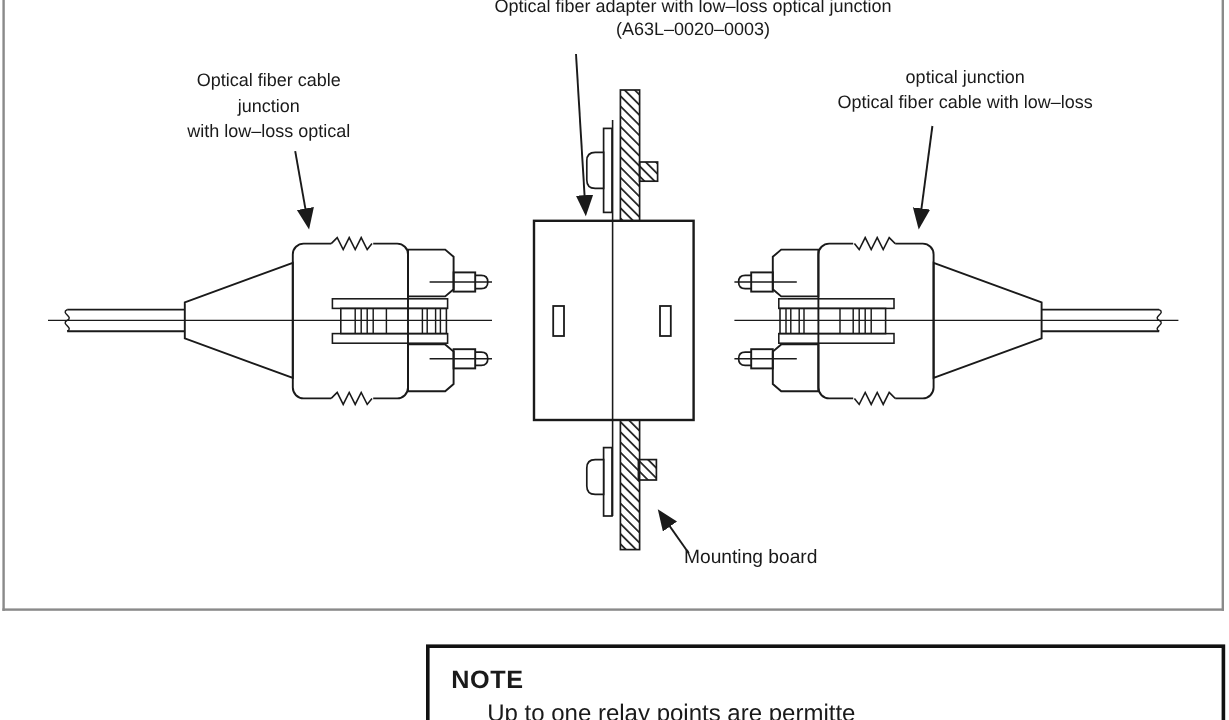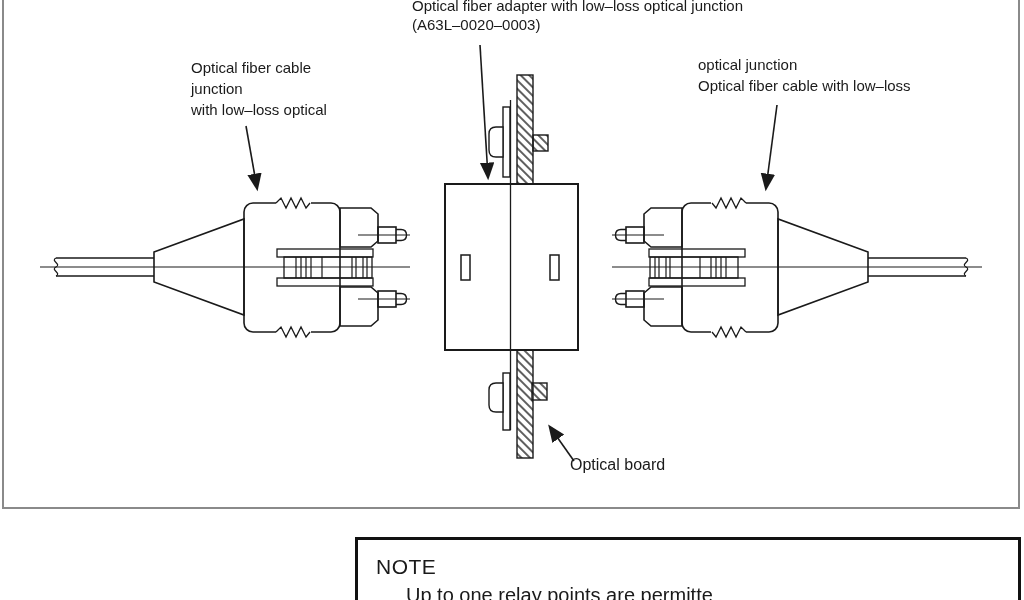--- a/index.html
+++ b/index.html
@@ -1,40 +1,40 @@
 <!DOCTYPE html>
 <html><head>
 <meta charset="utf-8">
 <style>
   html,body{margin:0;padding:0;background:#fff;}
   #page{
     position:relative;width:1024px;height:600px;overflow:hidden;
-    background:#ffffff;font-family:"Liberation Sans",sans-serif;color:#1a1a1a;
+    background:#ffffff;font-family:"Liberation Sans",sans-serif;color:#1a1a1a;text-align:center;
   }
   
   #figure-frame{
     position:absolute;left:2px;top:-8px;width:1014px;height:515px;
     border:2px solid #8a8a8a;border-top:none;
   }
   .label{
     position:absolute;font-size:15px;line-height:21px;color:#1a1a1a;
     white-space:nowrap;
   }
   #adapter-label{left:412px;top:-4px;line-height:19px;}
-  #left-cable-label{left:156px;top:57px;margin-left:35px;}
+  #left-cable-label{left:156px;top:57px;}
   #right-cable-label{left:698px;top:54px;}
   #mounting-board-label{left:570px;top:454px;font-size:16px;}
   svg{position:absolute;left:0;top:0;}
   
   #note-box{
     position:absolute;left:355px;top:537px;width:666px;height:80px;
     border:3px solid #111;box-sizing:border-box;background:#fff;
   }
   #note-heading{
-    position:absolute;left:18px;top:15px;font-size:21px;font-weight:normal;
+    position:absolute;left:18px;top:15px;font-size:21px;font-weight:bold;
     letter-spacing:0.5px;
   }
   #note-body{
     position:absolute;left:48px;top:44px;font-size:20px;white-space:nowrap;
   }
 </style>
 </head>
 <body>
 
 <div id="page">
@@ -139,20 +139,20 @@
     <div>Optical fiber cable</div>
     <div>junction</div>
     <div>with low–loss optical</div>
   </div>
 
   <div class="label" id="right-cable-label">
     <div>optical junction</div>
     <div>Optical fiber cable with low–loss</div>
   </div>
 
-  <div class="label" id="mounting-board-label">Optical board</div>
+  <div class="label" id="mounting-board-label">Mounting board</div>
 
   <div id="note-box">
     <div id="note-heading">NOTE</div>
     <div id="note-body">Up to one relay points are permitte</div>
   </div>
 
 </div>
 
 </body></html>

